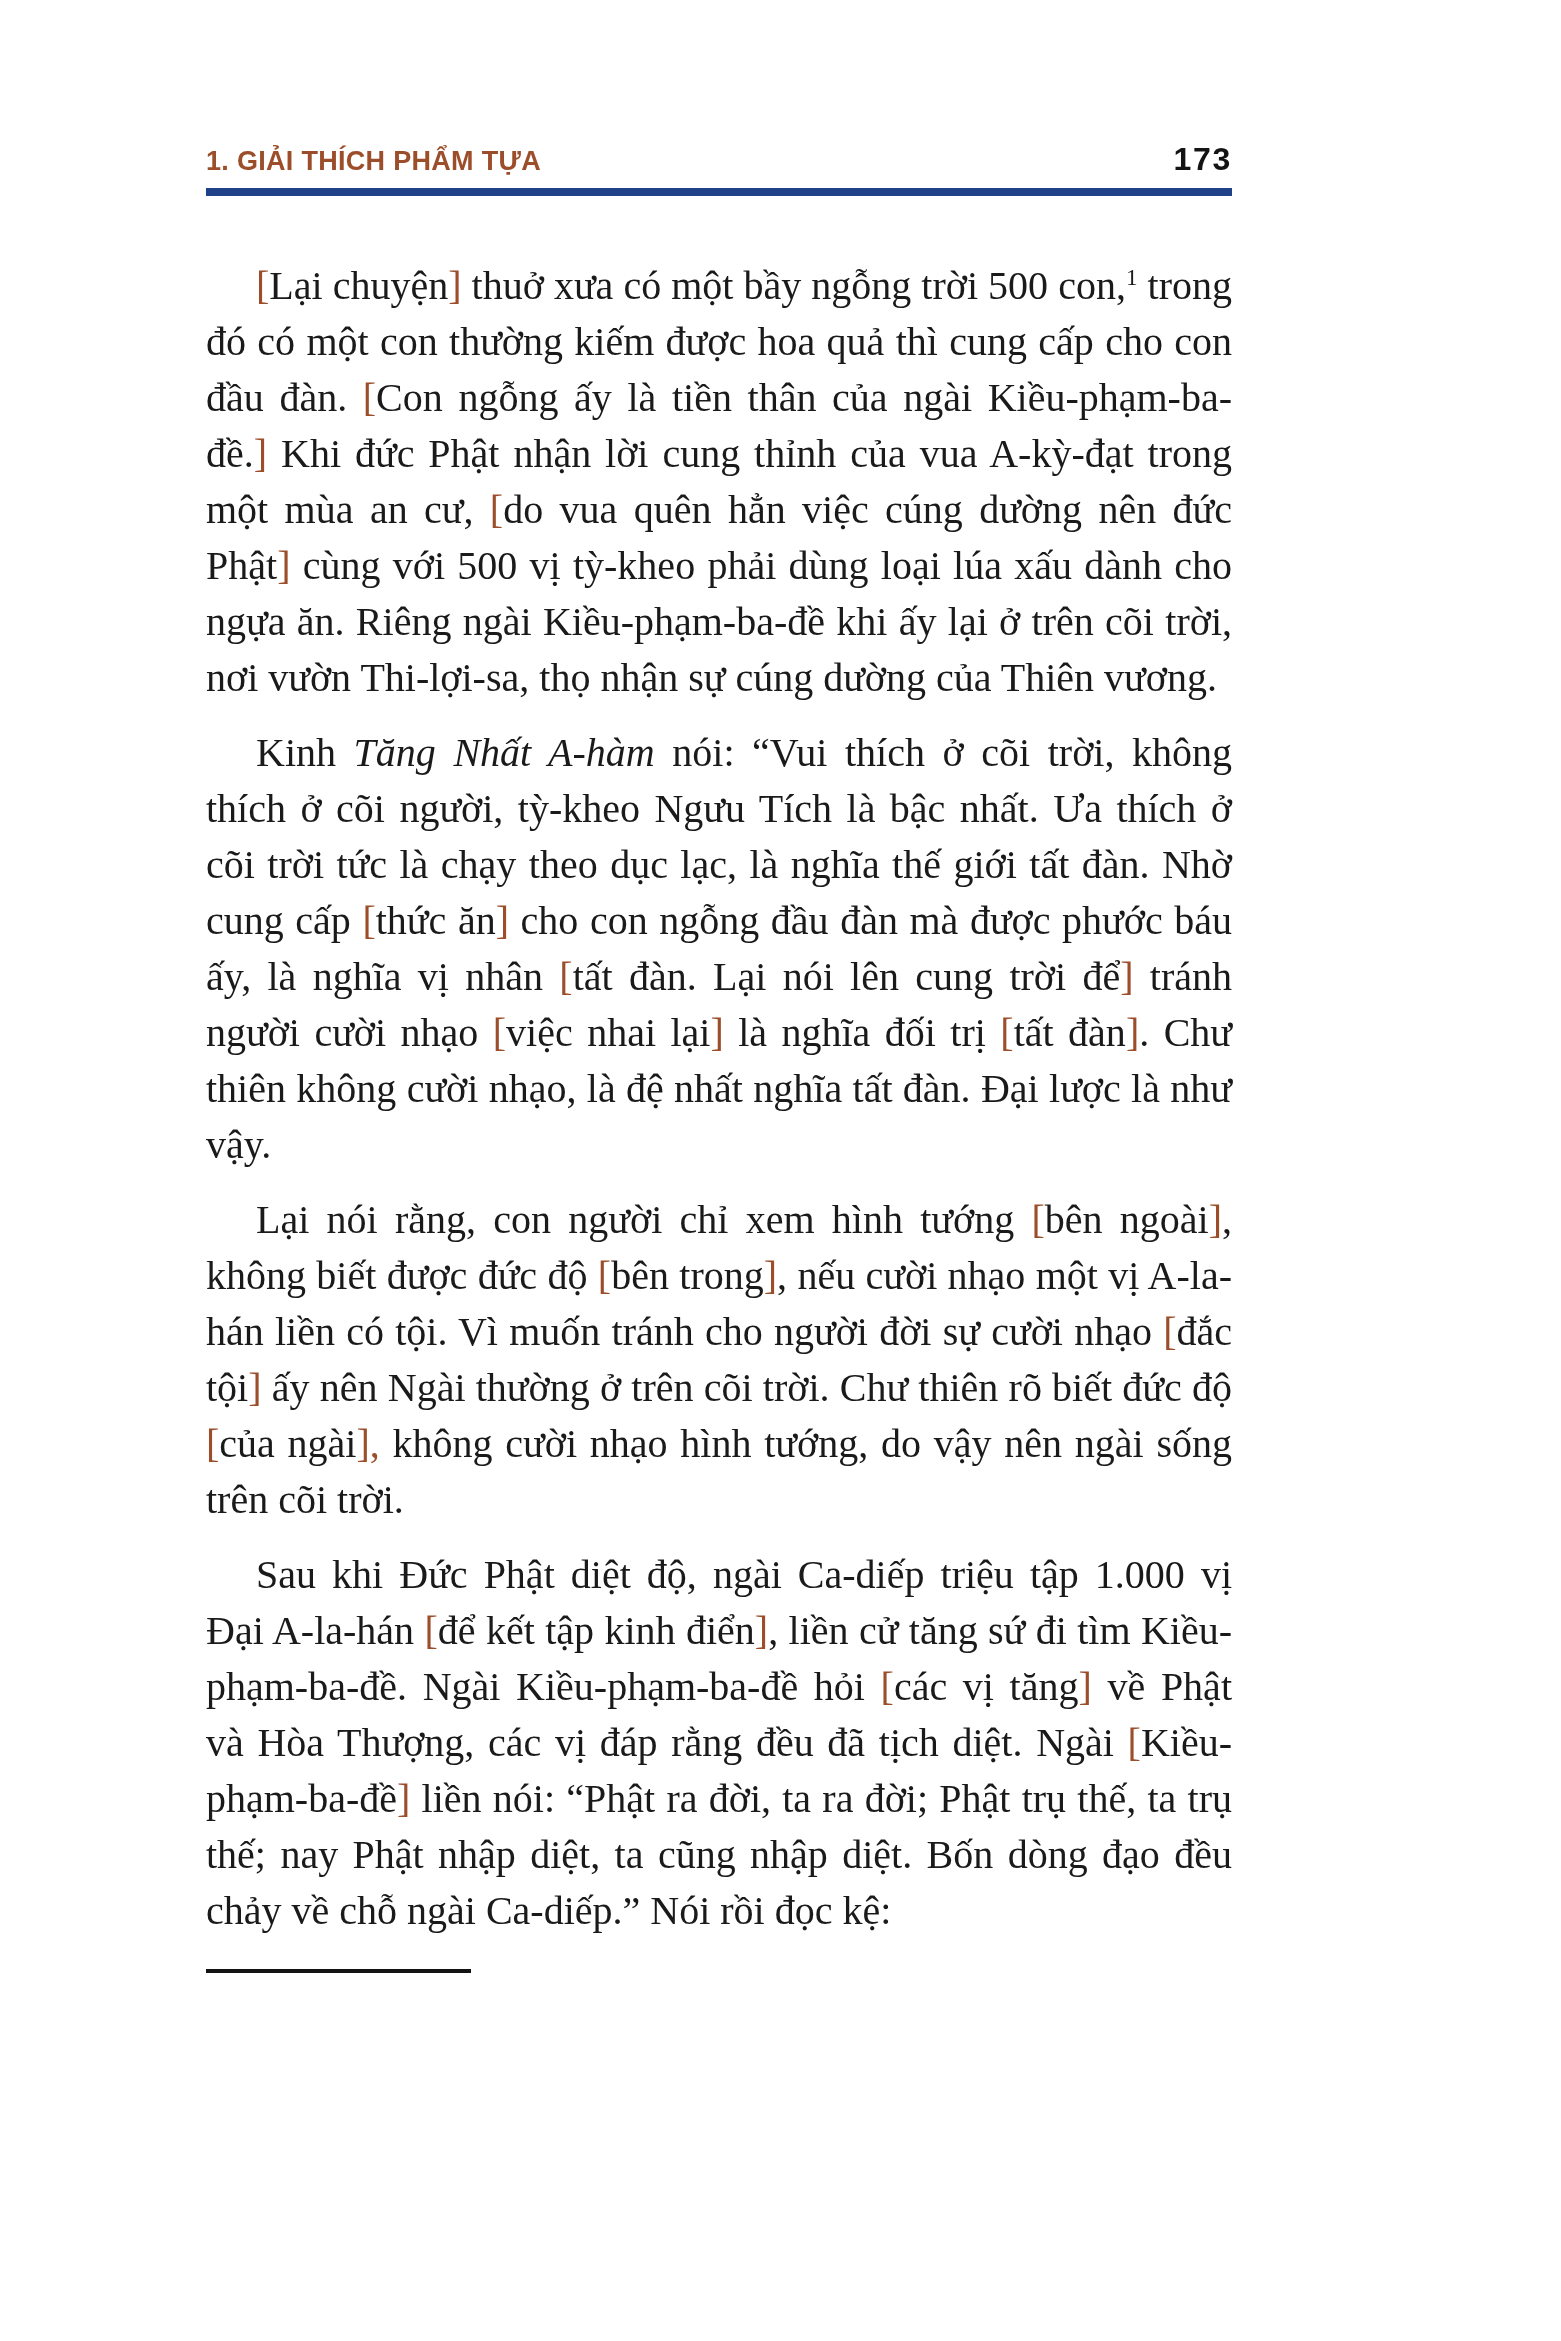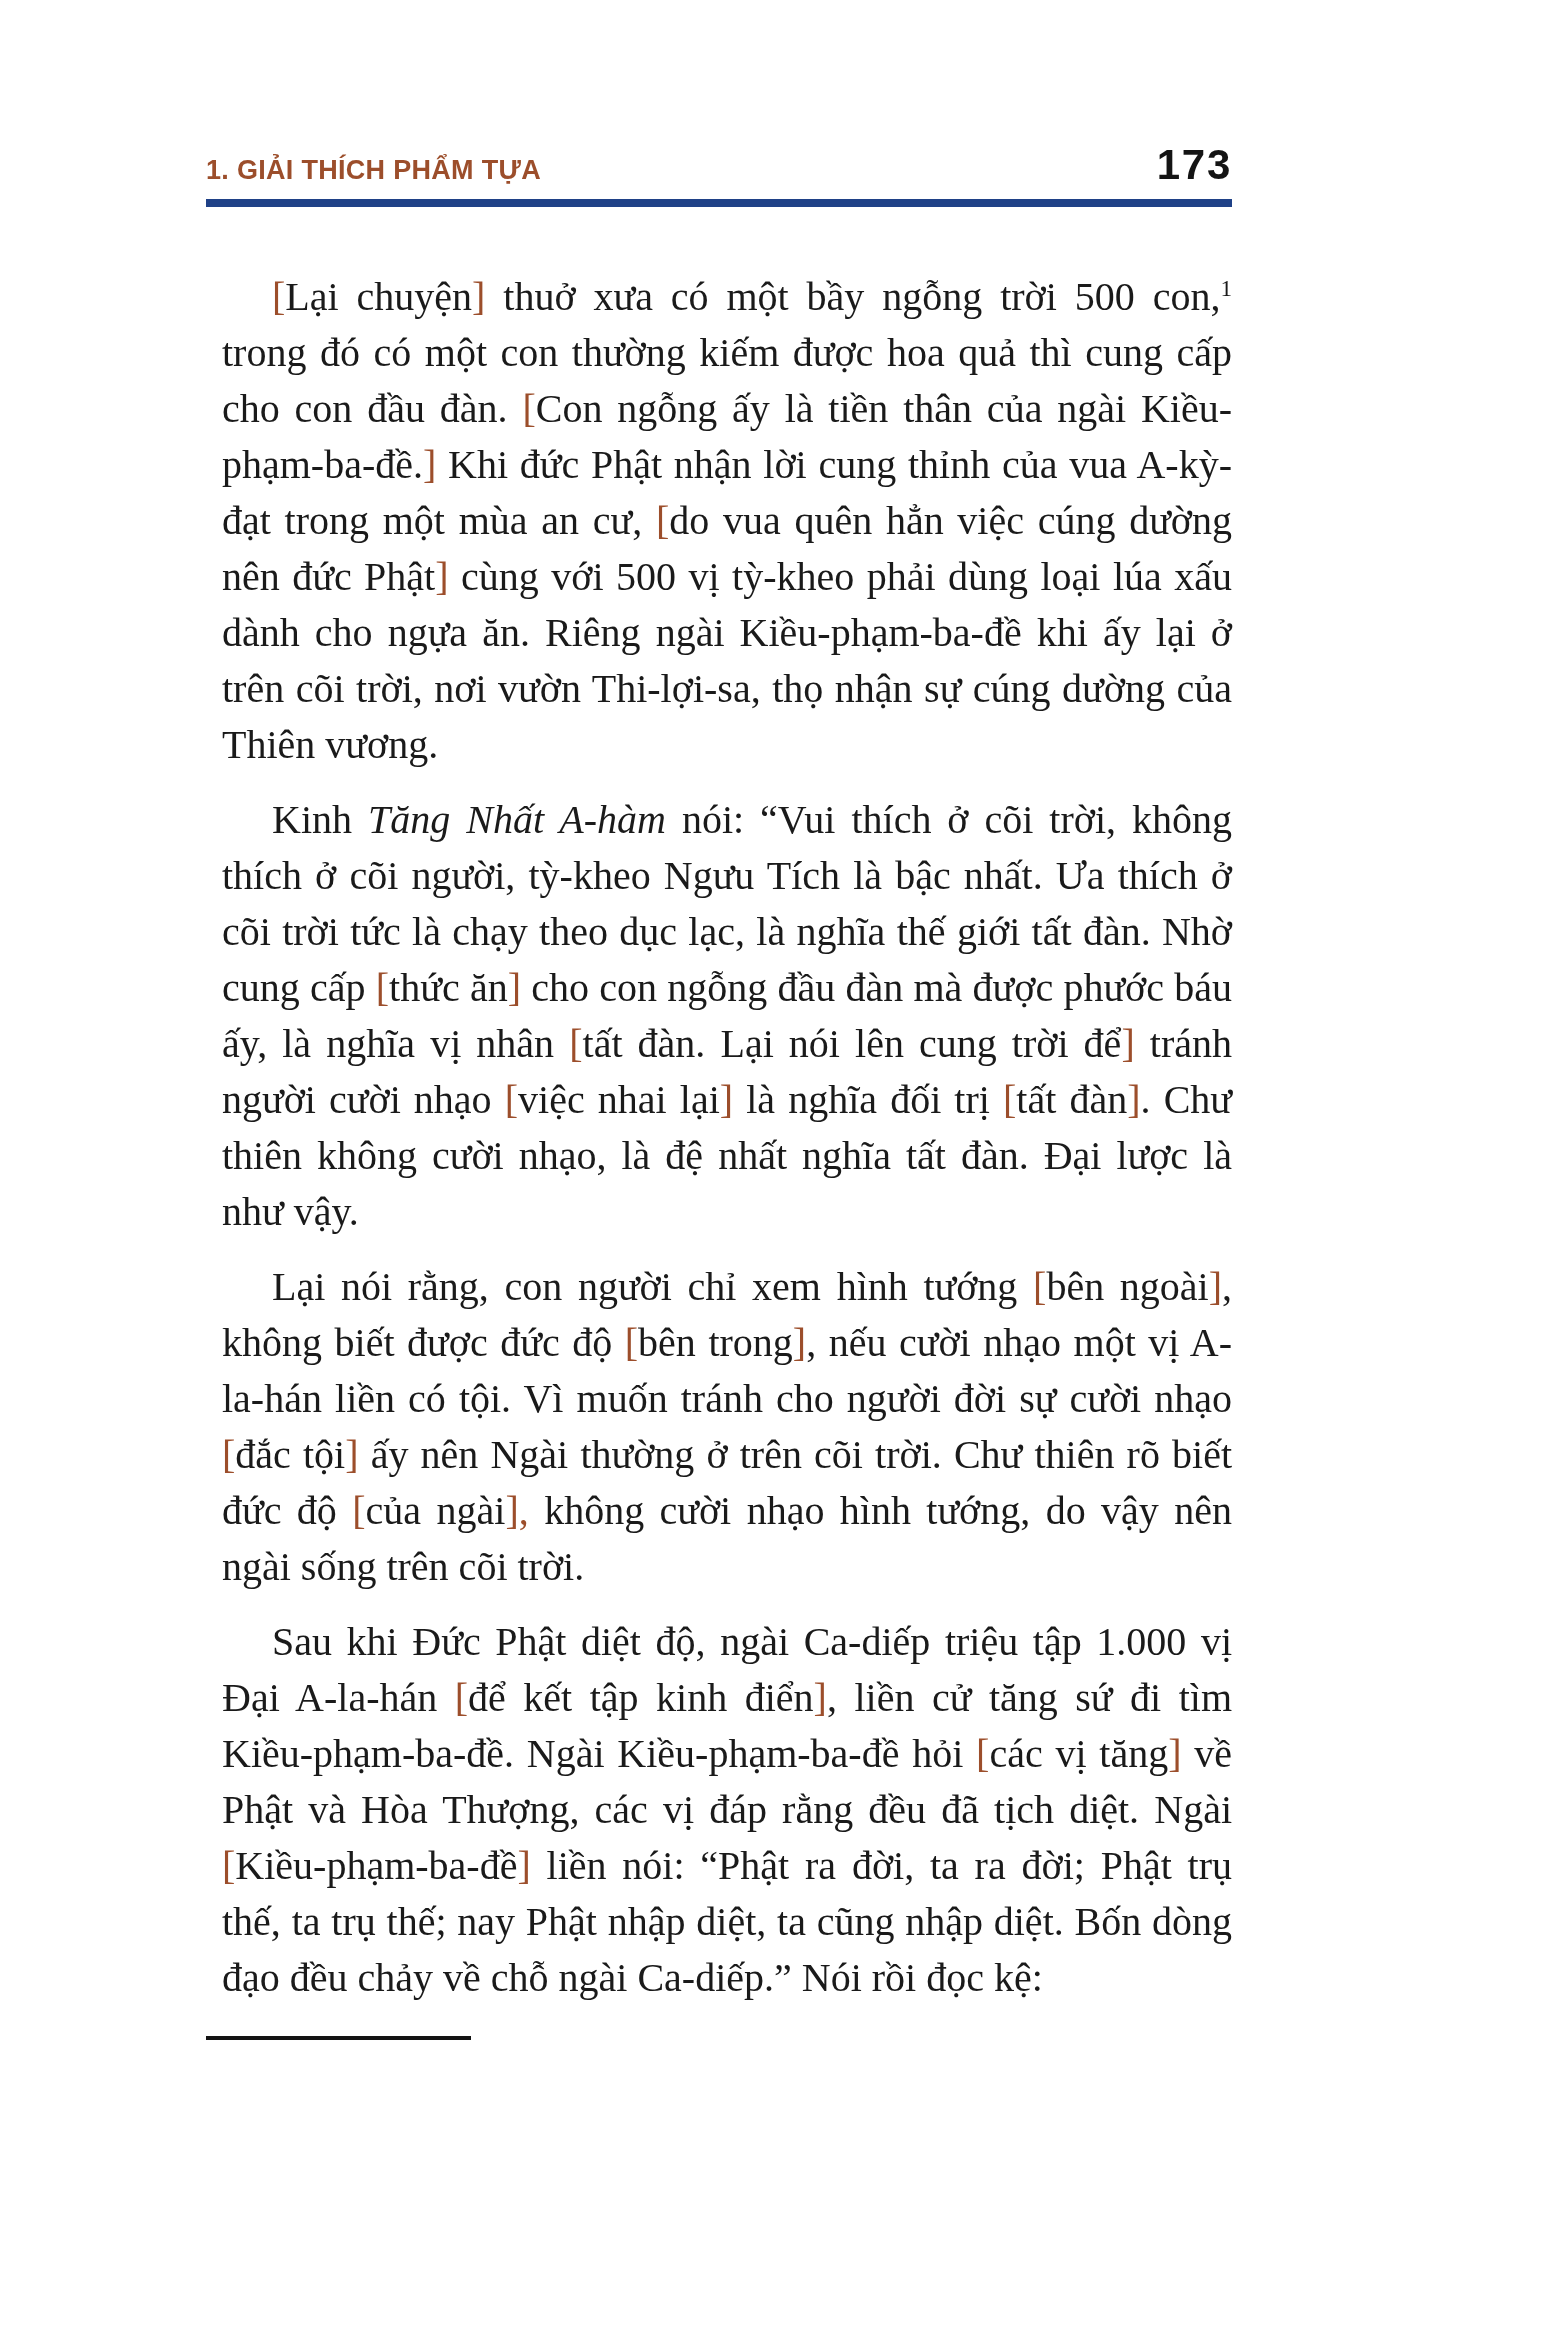--- a/index.html
+++ b/index.html
@@ -6,26 +6,26 @@
   body{width:1561px;height:2342px;position:relative;overflow:hidden;
        font-family:"Liberation Serif", serif;}
   .page{box-sizing:border-box;width:1433px;height:2342px;
         padding:141px 201px 0 206px;}
 
   
   .header-row{display:flex;justify-content:space-between;align-items:baseline;}
   .running-head{font-family:"Liberation Sans", sans-serif;font-weight:bold;
         font-size:27px;letter-spacing:0.3px;color:var(--accent,#9c4e2b);}
   .page-number{font-family:"Liberation Sans", sans-serif;font-weight:bold;
-        font-size:42px;color:#141414;letter-spacing:1.7px;}
+        font-size:32px;color:#141414;letter-spacing:1.7px;}
   .rule{height:7.8px;background:var(--rule,#1f4187);margin-top:10.4px;}
 
   
   main{display:block;margin-top:62px;}
-  p.para{margin:0 0 19px 16px;font-size:40px;line-height:56px;
+  p.para{margin:0 0 19px 0;font-size:40px;line-height:56px;
         text-align:justify;text-indent:50px;color:var(--ink,#1a1a1a);}
   .seg-red{color:var(--accent,#9c4e2b);}
   .seg-italic{font-style:italic;}
   sup{font-size:58%;line-height:0;vertical-align:super;}
 
   
   .footnote-sep{width:265px;height:4.3px;background:#131313;margin:29.5px 0 24px 0;}
   .footnote{font-family:"Liberation Sans", sans-serif;font-size:29.5px;
         line-height:49px;color:#232323;padding-left:21px;text-indent:-21px;
         text-align:left;}

